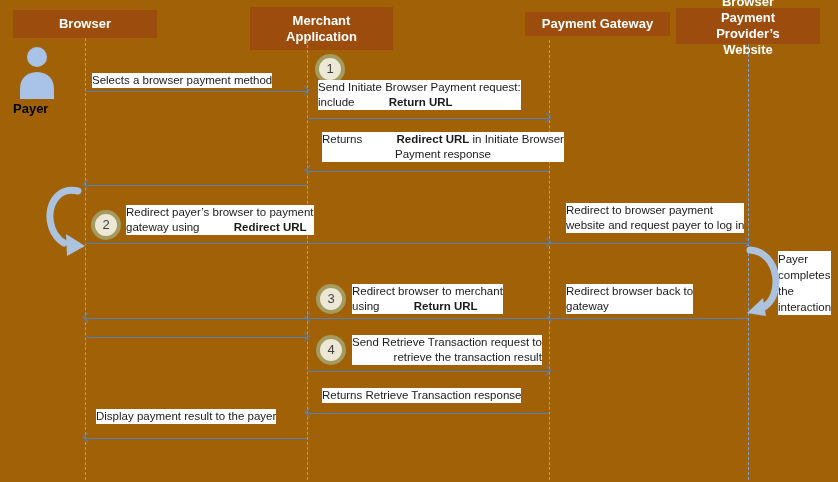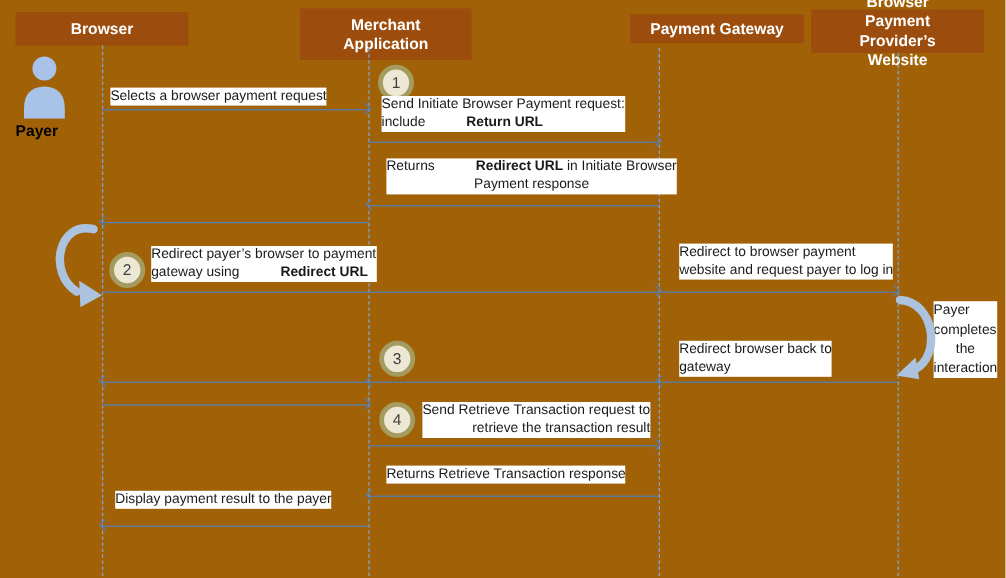--- a/index.html
+++ b/index.html
@@ -61,21 +61,21 @@
     <path d="M6,53 L6,44 Q6,27 23,26 Q40,27 40,44 L40,53 Z" fill="#A9C2E8"></path>
   </svg>
   <div class="actor-label" style="left:13px;top:101px;">Payer</div>
 
   <div class="badge" style="left:315px;top:54px;">1</div>
   <div class="badge" style="left:91px;top:210px;">2</div>
   <div class="badge" style="left:316px;top:284px;">3</div>
   <div class="badge" style="left:316px;top:335px;">4</div>
 
   <div class="lbl" style="left:92px;top:73px;">
-    <div class="ln"><span>Selects a browser payment request</span></div>
+    <div class="ln"><span>Selects a browser payment method</span></div>
   </div>
 
   <div class="lbl" style="left:318px;top:80px;">
     <div class="ln"><span>Send Initiate Browser Payment request:</span></div>
     <div class="ln"><span>include </span><span class="bd">Return URL</span></div>
   </div>
 
   <div class="lbl" style="left:322px;top:132px;text-align:center;">
     <div class="ln"><span>Returns </span><span class="bd">Redirect URL</span><span> in Initiate Browser</span></div>
     <div class="ln"><span>Payment response</span></div>
@@ -87,24 +87,28 @@
   </div>
 
   <div class="lbl" style="left:566px;top:203px;">
     <div class="ln"><span>Redirect to browser payment</span></div>
     <div class="ln"><span>website and request payer to log in</span></div>
   </div>
 
   <div class="lbl" style="left:778px;top:251px;">
     <div class="ln" style="line-height:16px;"><span>Payer</span></div>
     <div class="ln" style="line-height:16px;"><span>completes</span></div>
-    <div class="ln" style="line-height:16px;text-align:center;"><span>the</span></div>
+    <div class="ln" style="line-height:16px;"><span>the</span></div>
     <div class="ln" style="line-height:16px;"><span>interaction</span></div>
   </div>
 
+  <div class="lbl" style="left:352px;top:284px;">
+    <div class="ln"><span>Redirect browser to merchant</span></div>
+    <div class="ln"><span>using </span><span class="bd">Return URL</span></div>
+  </div>
 
   <div class="lbl" style="left:566px;top:284px;">
     <div class="ln"><span>Redirect browser back to</span></div>
     <div class="ln"><span>gateway</span></div>
   </div>
 
   <div class="lbl" style="left:352px;top:335px;text-align:right;">
     <div class="ln"><span>Send Retrieve Transaction request to</span></div>
     <div class="ln"><span>retrieve the transaction result</span></div>
   </div>

